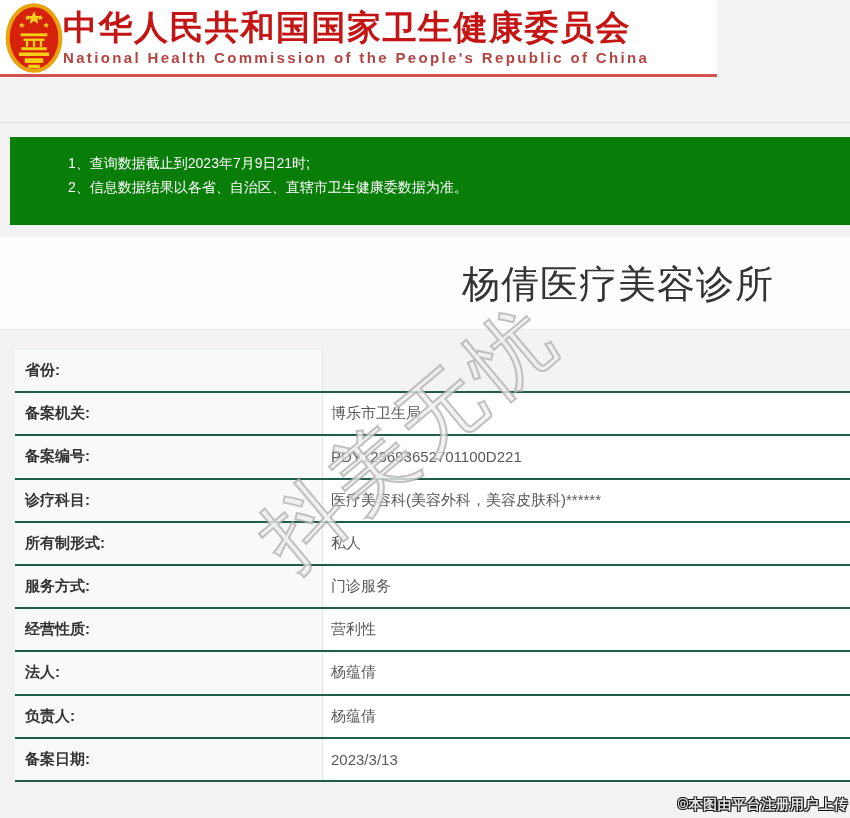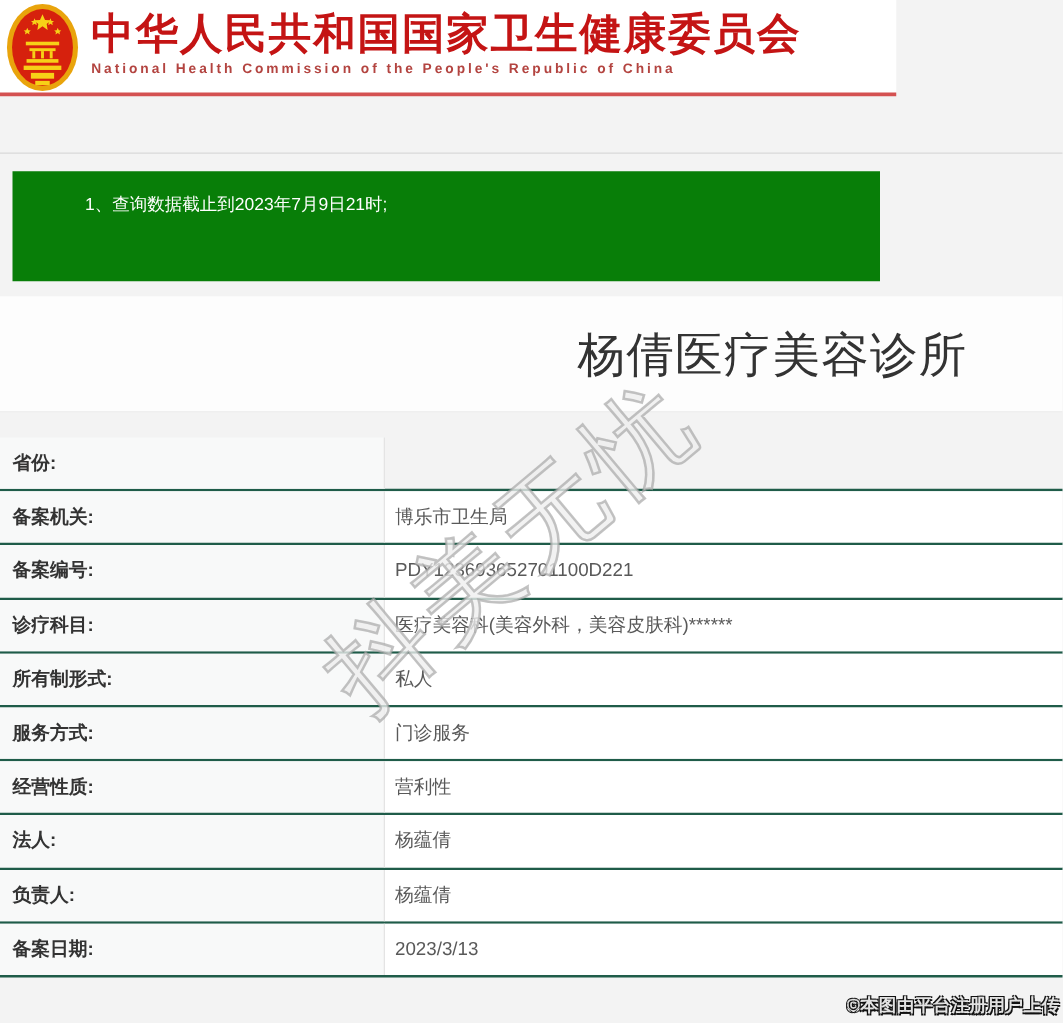--- a/index.html
+++ b/index.html
@@ -10,56 +10,57 @@
   }
   .page{position:absolute;inset:0;}
 
   
   .header{
     position:absolute;top:0;left:0;width:717px;height:74px;
     background:#ffffff;border-bottom:3px solid #d45151;
     display:flex;align-items:flex-start;
   }
   .emblem{width:58px;height:72px;margin:2px 0 0 5px;flex:none;}
-  .header-text{margin-left:10px;padding-top:6px;}
+  .header-text{padding-top:6px;}
   .header-text .cn{
     font-size:34px;font-weight:bold;color:#c41414;
     letter-spacing:1.5px;line-height:42px;white-space:nowrap;
   }
   .header-text .en{
-    font-size:11px;font-weight:bold;color:#b34440;
+    font-size:15px;font-weight:bold;color:#b34440;
     letter-spacing:2.35px;margin-top:1px;white-space:nowrap;
   }
 
   
   .page-divider{position:absolute;top:122px;left:0;width:850px;height:1px;background:#d9d9d9;}
 
   
   .notice{
-    position:absolute;top:137px;left:10px;width:694px;height:88px;
+    position:absolute;top:137px;left:10px;width:840px;height:88px;
     background:#087e08;color:#ffffff;box-sizing:border-box;
     padding:15px 0 0 58px;
   }
   .notice-line{font-size:14px;line-height:23.5px;white-space:nowrap;}
 
   
   .title-section{
     position:absolute;top:237px;left:0;width:850px;height:93px;
     background:#fdfdfd;border-bottom:1px solid #eaeaea;box-sizing:border-box;
   }
   .title-section h1{
     margin:0;position:absolute;left:462px;top:22px;
     font-size:38px;font-weight:400;color:#333;letter-spacing:1px;white-space:nowrap;
   }
 
   
   .table{position:absolute;top:350px;left:0;width:850px;}
   .row{
     display:flex;height:43.2px;box-sizing:border-box;
     border-bottom:2px solid #1f5c49;
+    margin-left:15px;
   }
   .cell{display:flex;align-items:center;height:100%;box-sizing:border-box;}
   .cell.label{
     width:308px;flex:none;background:#f8f9f9;border-right:1px solid #e4e4e4;
     padding-left:10px;font-size:15px;font-weight:bold;color:#333;
   }
   .cell.value{
     flex:1;background:#ffffff;padding-left:8px;
     font-size:15px;color:#595959;
   }
@@ -112,20 +113,21 @@
     <div class="header-text">
       <div class="cn">中华人民共和国国家卫生健康委员会</div>
       <div class="en">National Health Commission of the People's Republic of China</div>
     </div>
   </div>
 
   <div class="page-divider"></div>
 
   <div class="notice">
     <div class="notice-line">1、查询数据截止到2023年7月9日21时;</div>
+    <div class="notice-line">2、信息数据结果以各省、自治区、直辖市卫生健康委数据为准。</div>
   </div>
 
   <div class="title-section">
     <h1>杨倩医疗美容诊所</h1>
   </div>
 
   <div class="table">
     <div class="row">
       <div class="cell label">省份:</div>
     </div>

